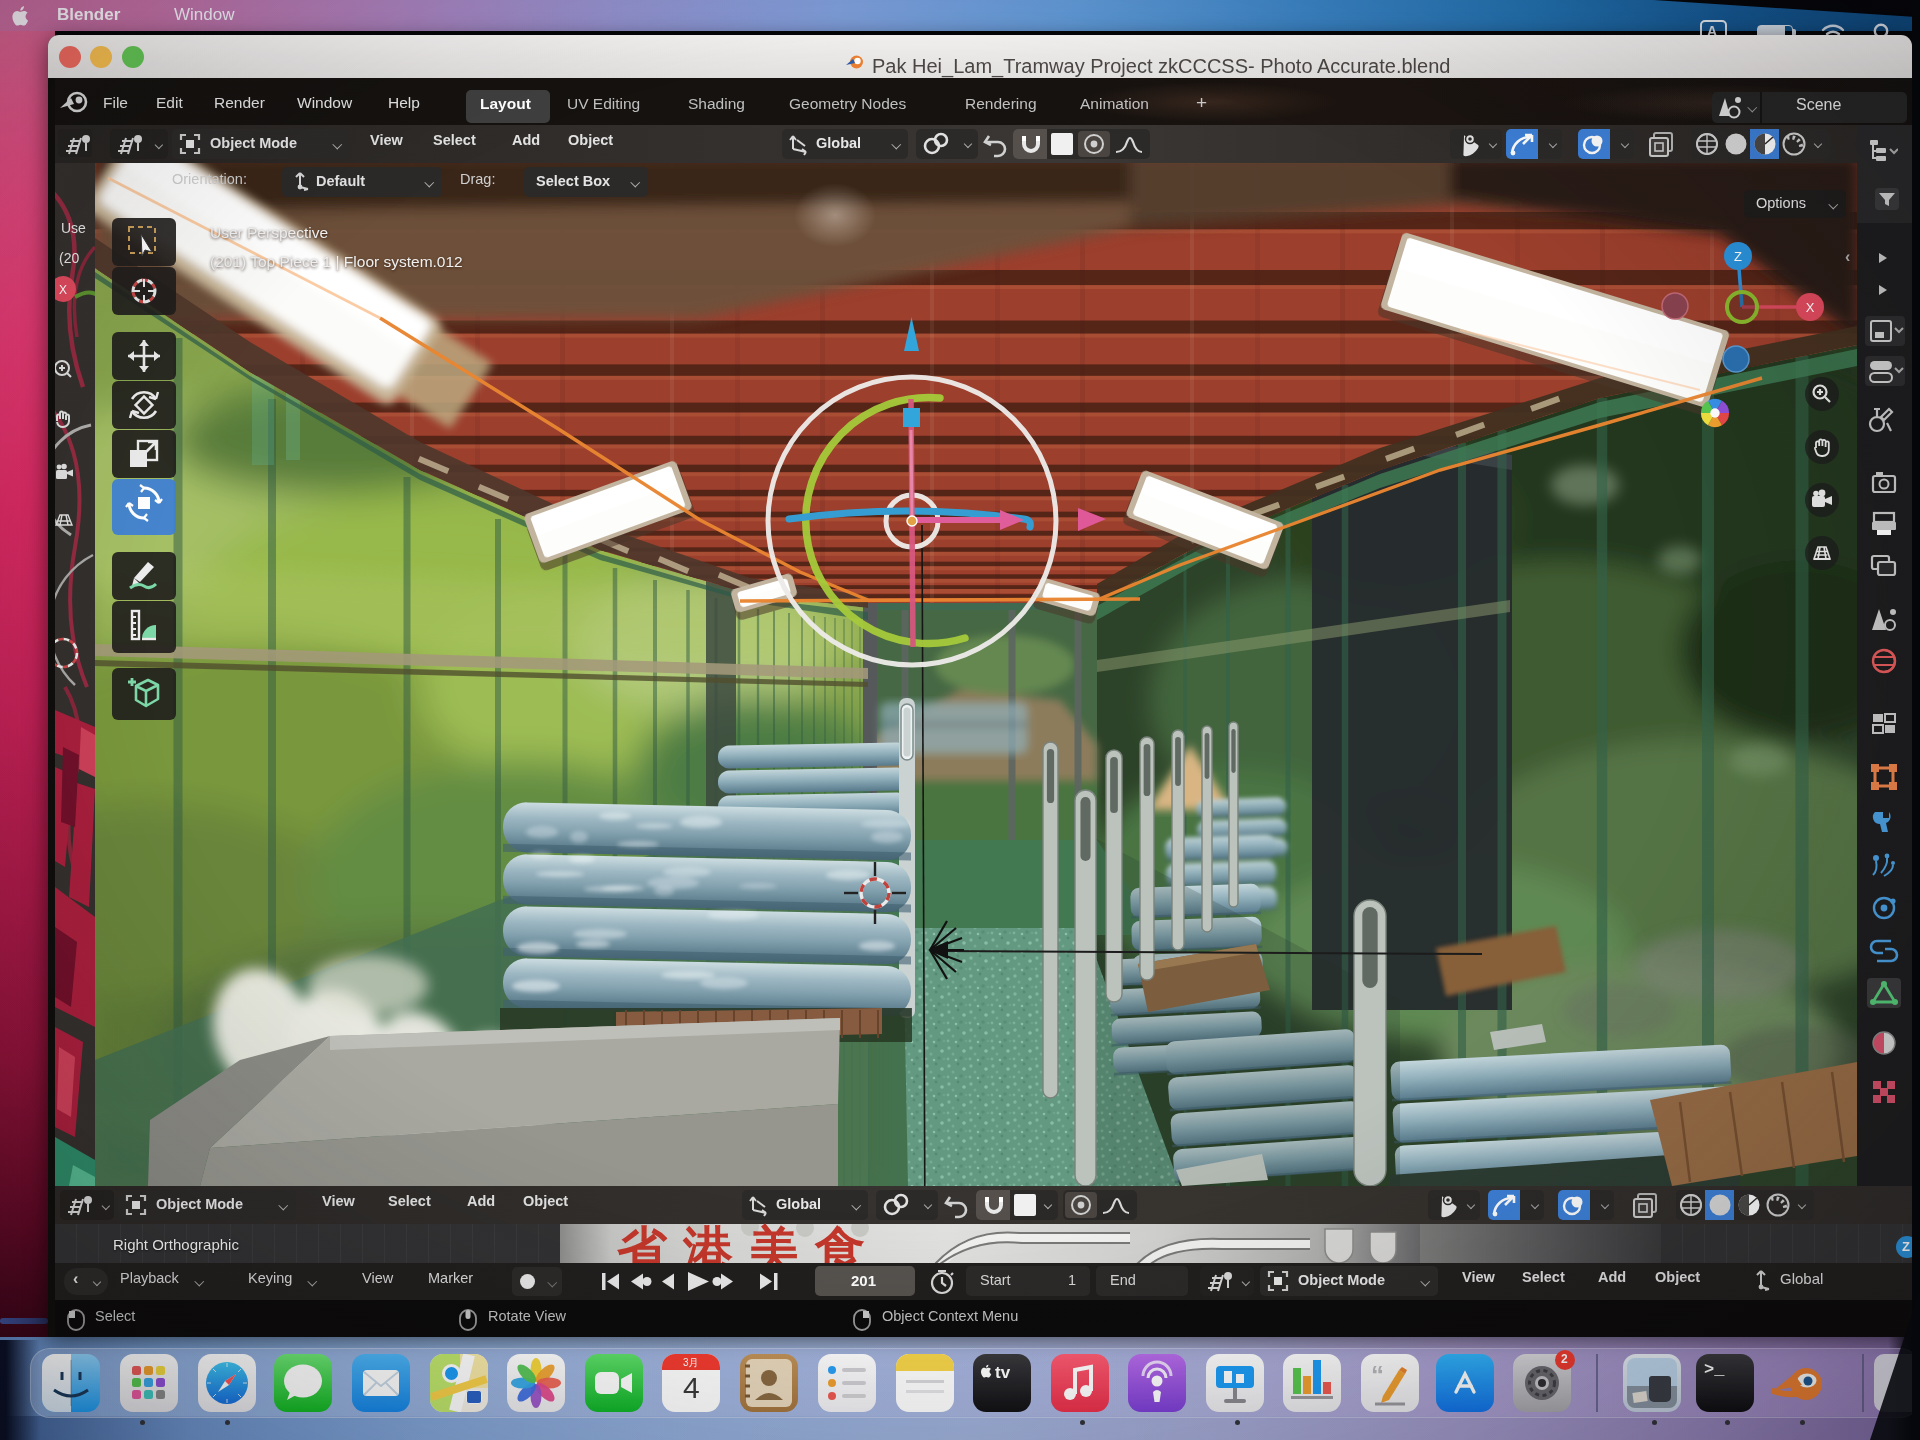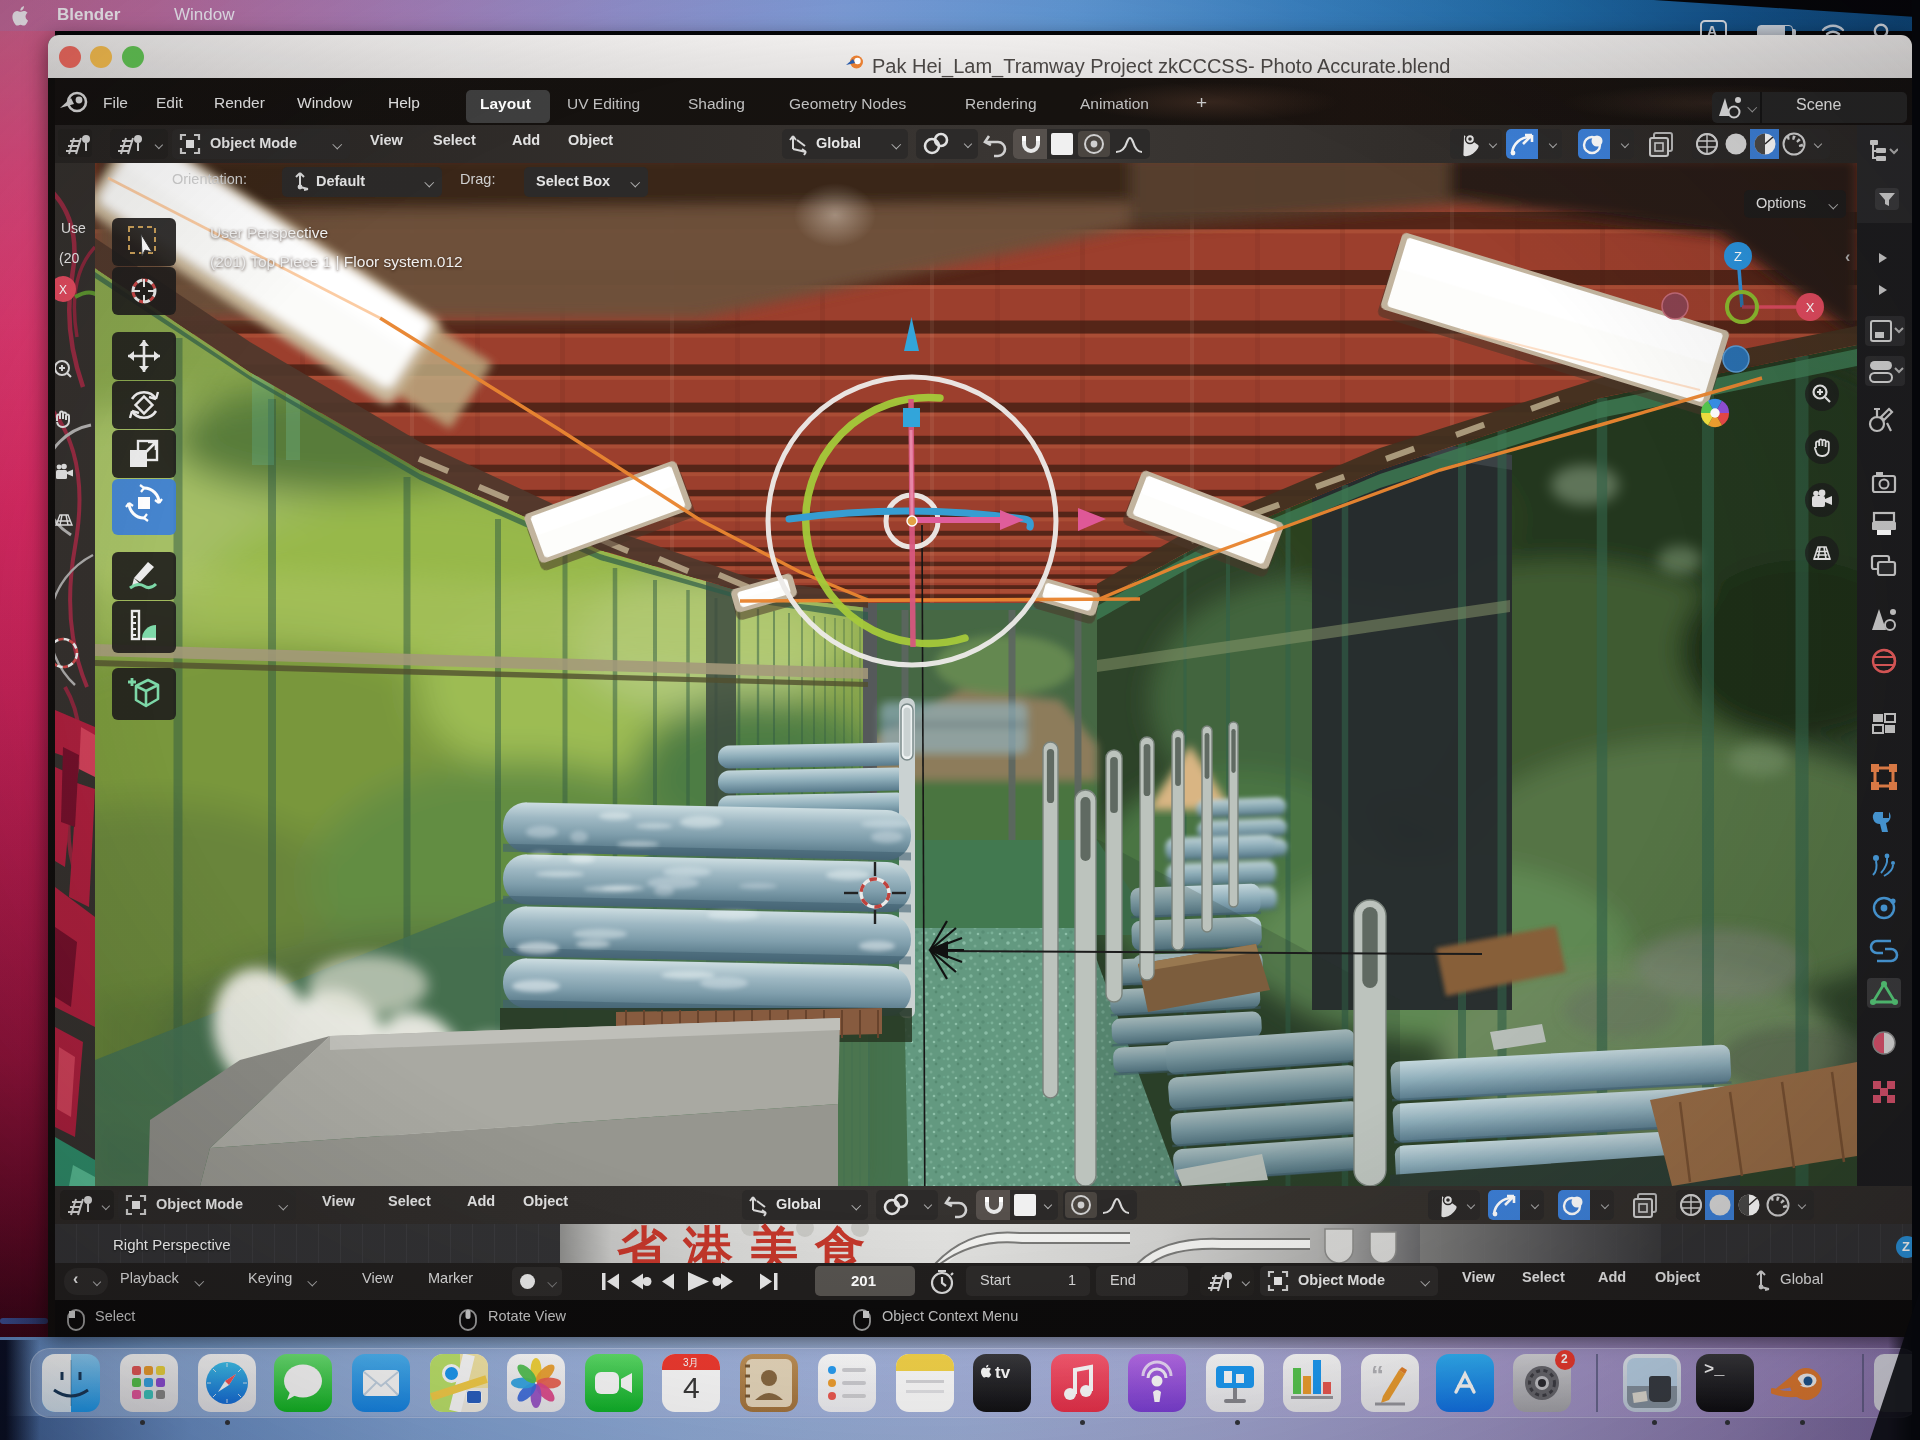--- a/index.html
+++ b/index.html
@@ -1044,21 +1044,21 @@
     <svg class="abs" style="left:620px;top:1224px" width="300" height="39" viewBox="0 0 300 39">
       <g fill="#c8c8c4">
         <circle cx="20" cy="4" r="9"></circle>
         <circle cx="75" cy="3" r="9"></circle>
         <circle cx="130" cy="3" r="9"></circle>
         <circle cx="185" cy="4" r="9"></circle>
         <circle cx="240" cy="4" r="9"></circle>
       </g>
     </svg>
     <div class="t" style="left:617px;top:1217px;font-size:50px;color:#c4372b;font-weight:700;letter-spacing:0;letter-spacing:16px;">省港美食</div>
-    <div class="t" style="left:113px;top:1236px;font-size:15px;color:#dcdcdc;font-weight:400;letter-spacing:0;text-shadow:0 1px 2px rgba(0,0,0,.6);z-index:5;">Right Perspective</div>
+    <div class="t" style="left:113px;top:1236px;font-size:15px;color:#dcdcdc;font-weight:400;letter-spacing:0;text-shadow:0 1px 2px rgba(0,0,0,.6);z-index:5;">Right Orthographic</div>
     <div class="abs" style="left:1420px;top:1224px;width:240px;height:39px;background:linear-gradient(90deg,#8a8a88,#5a5a5c 60%,#3c3c3e 100%);opacity:.85;"></div>
     <div class="abs" style="left:1896px;top:1236px;width:22px;height:22px;border-radius:50%;background:#2a93dc;">
       <div class="t" style="left:6px;top:3px;font-size:13px;color:#fff;font-weight:700">Z</div>
     </div>
     <div class="abs" style="left:55px;top:1263px;width:1857px;height:37px;background:#211f1e;"></div>
     <div class="abs" style="left:64px;top:1268px;width:44px;height:27px;background:#2c2a29;border-radius:13px;">
       <div class="t" style="left:9px;top:2px;font-size:16px;color:#e8e8e8;font-weight:700">‹</div>
       <div class="t" style="right:6px;top:7px"><span style="display:inline-block;width:4.95px;height:4.95px;border-right:1.7px solid #a8a8a8;border-bottom:1.7px solid #a8a8a8;transform:rotate(45deg);margin:0 2px 2px 4px;vertical-align:2px"></span></div>
     </div>
     <div class="t" style="left:120px;top:1270px;font-size:14.5px;color:#dadada;font-weight:400;letter-spacing:0;">Playback</div>

